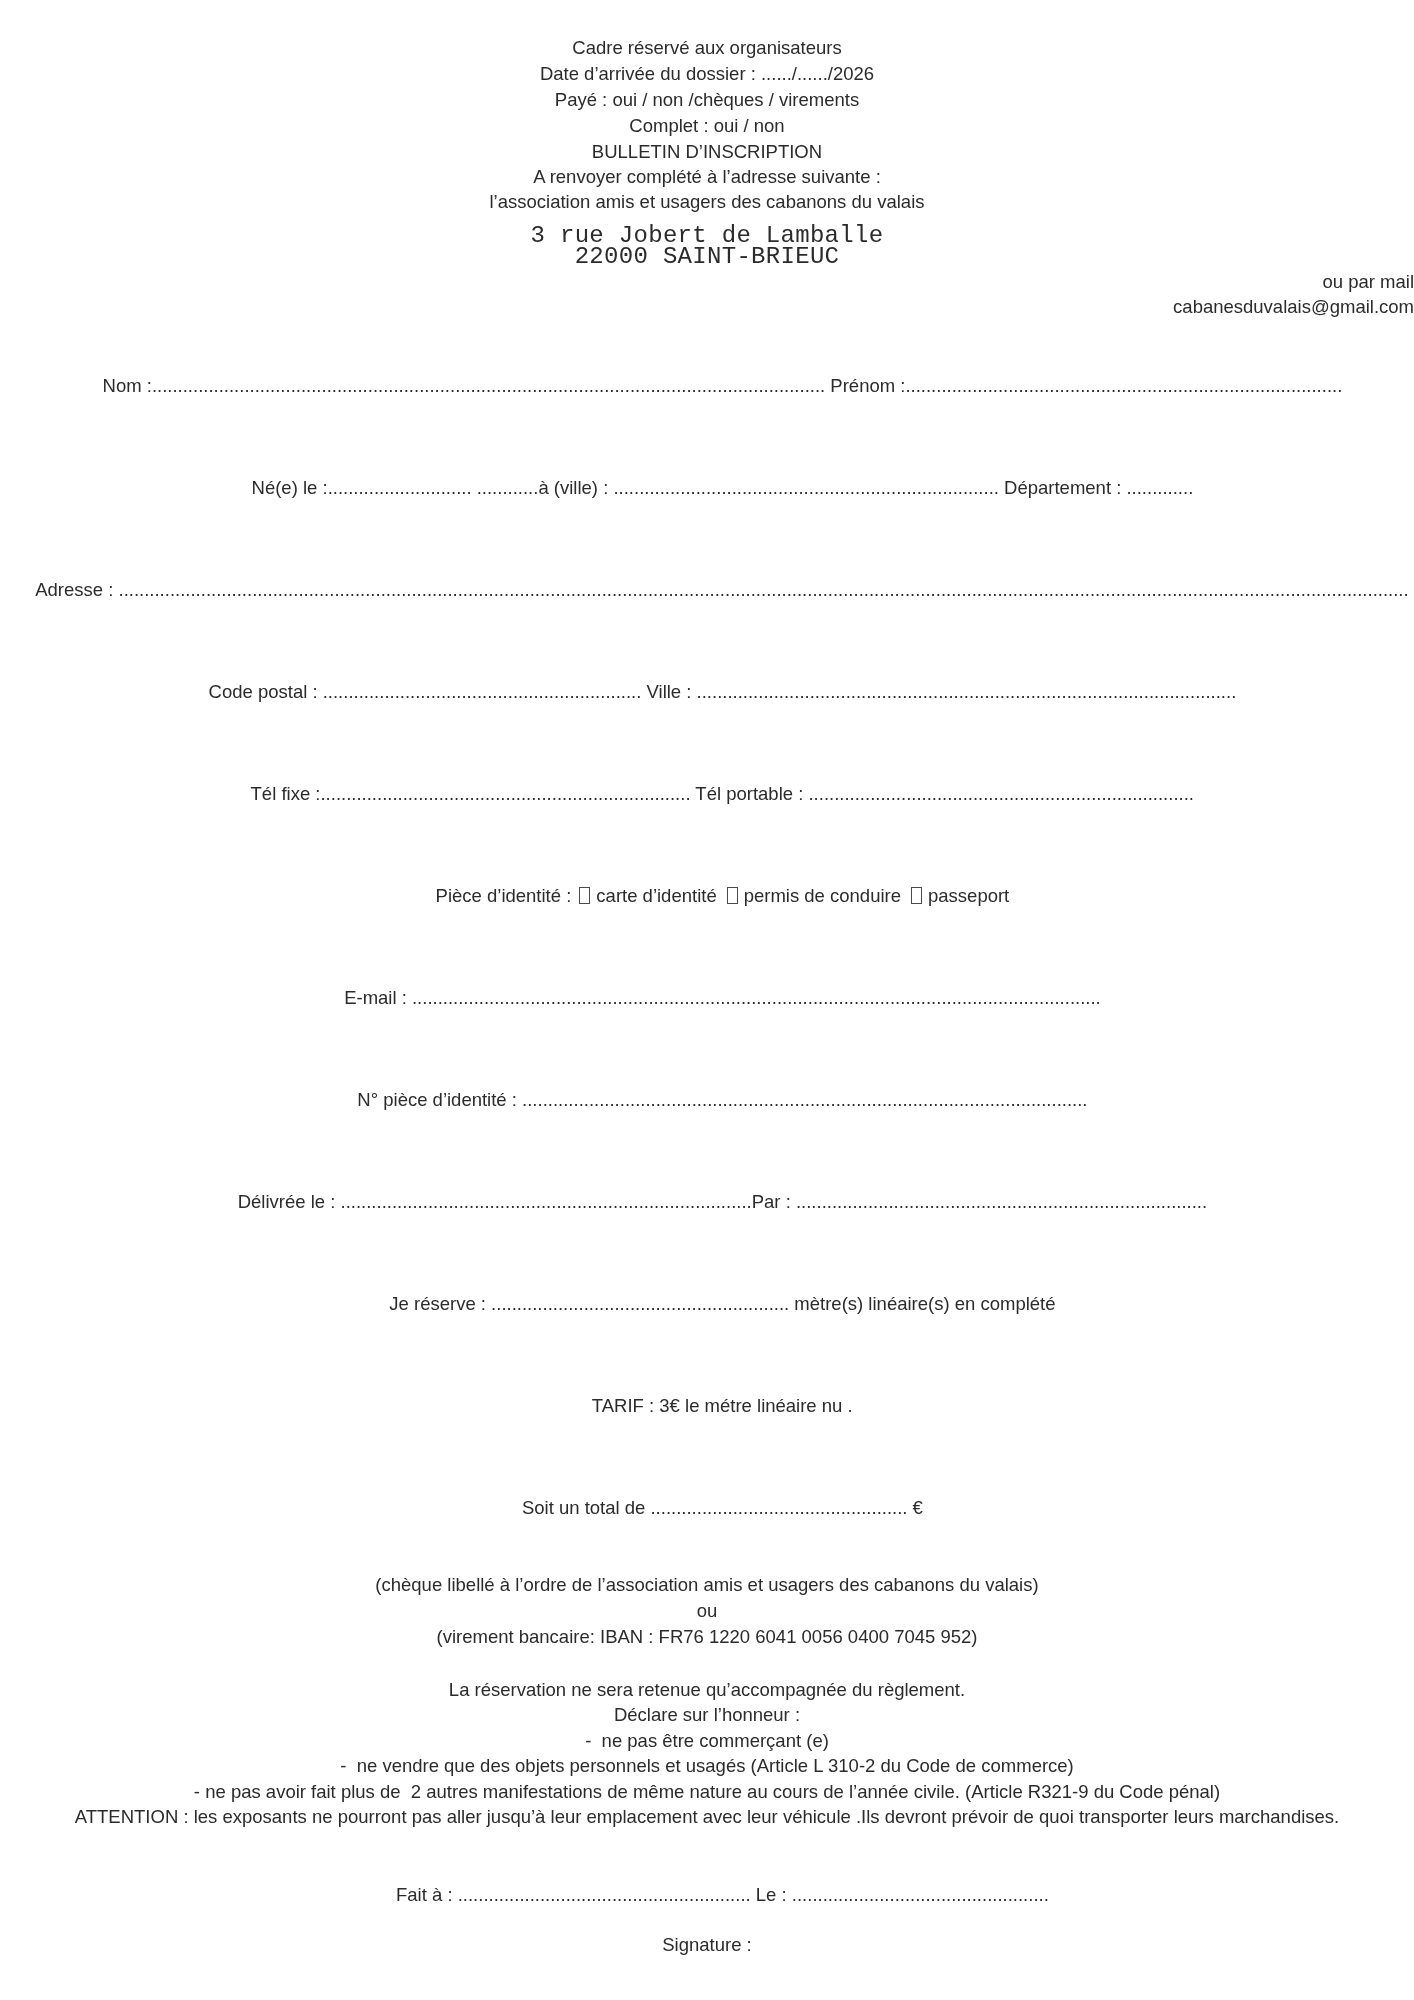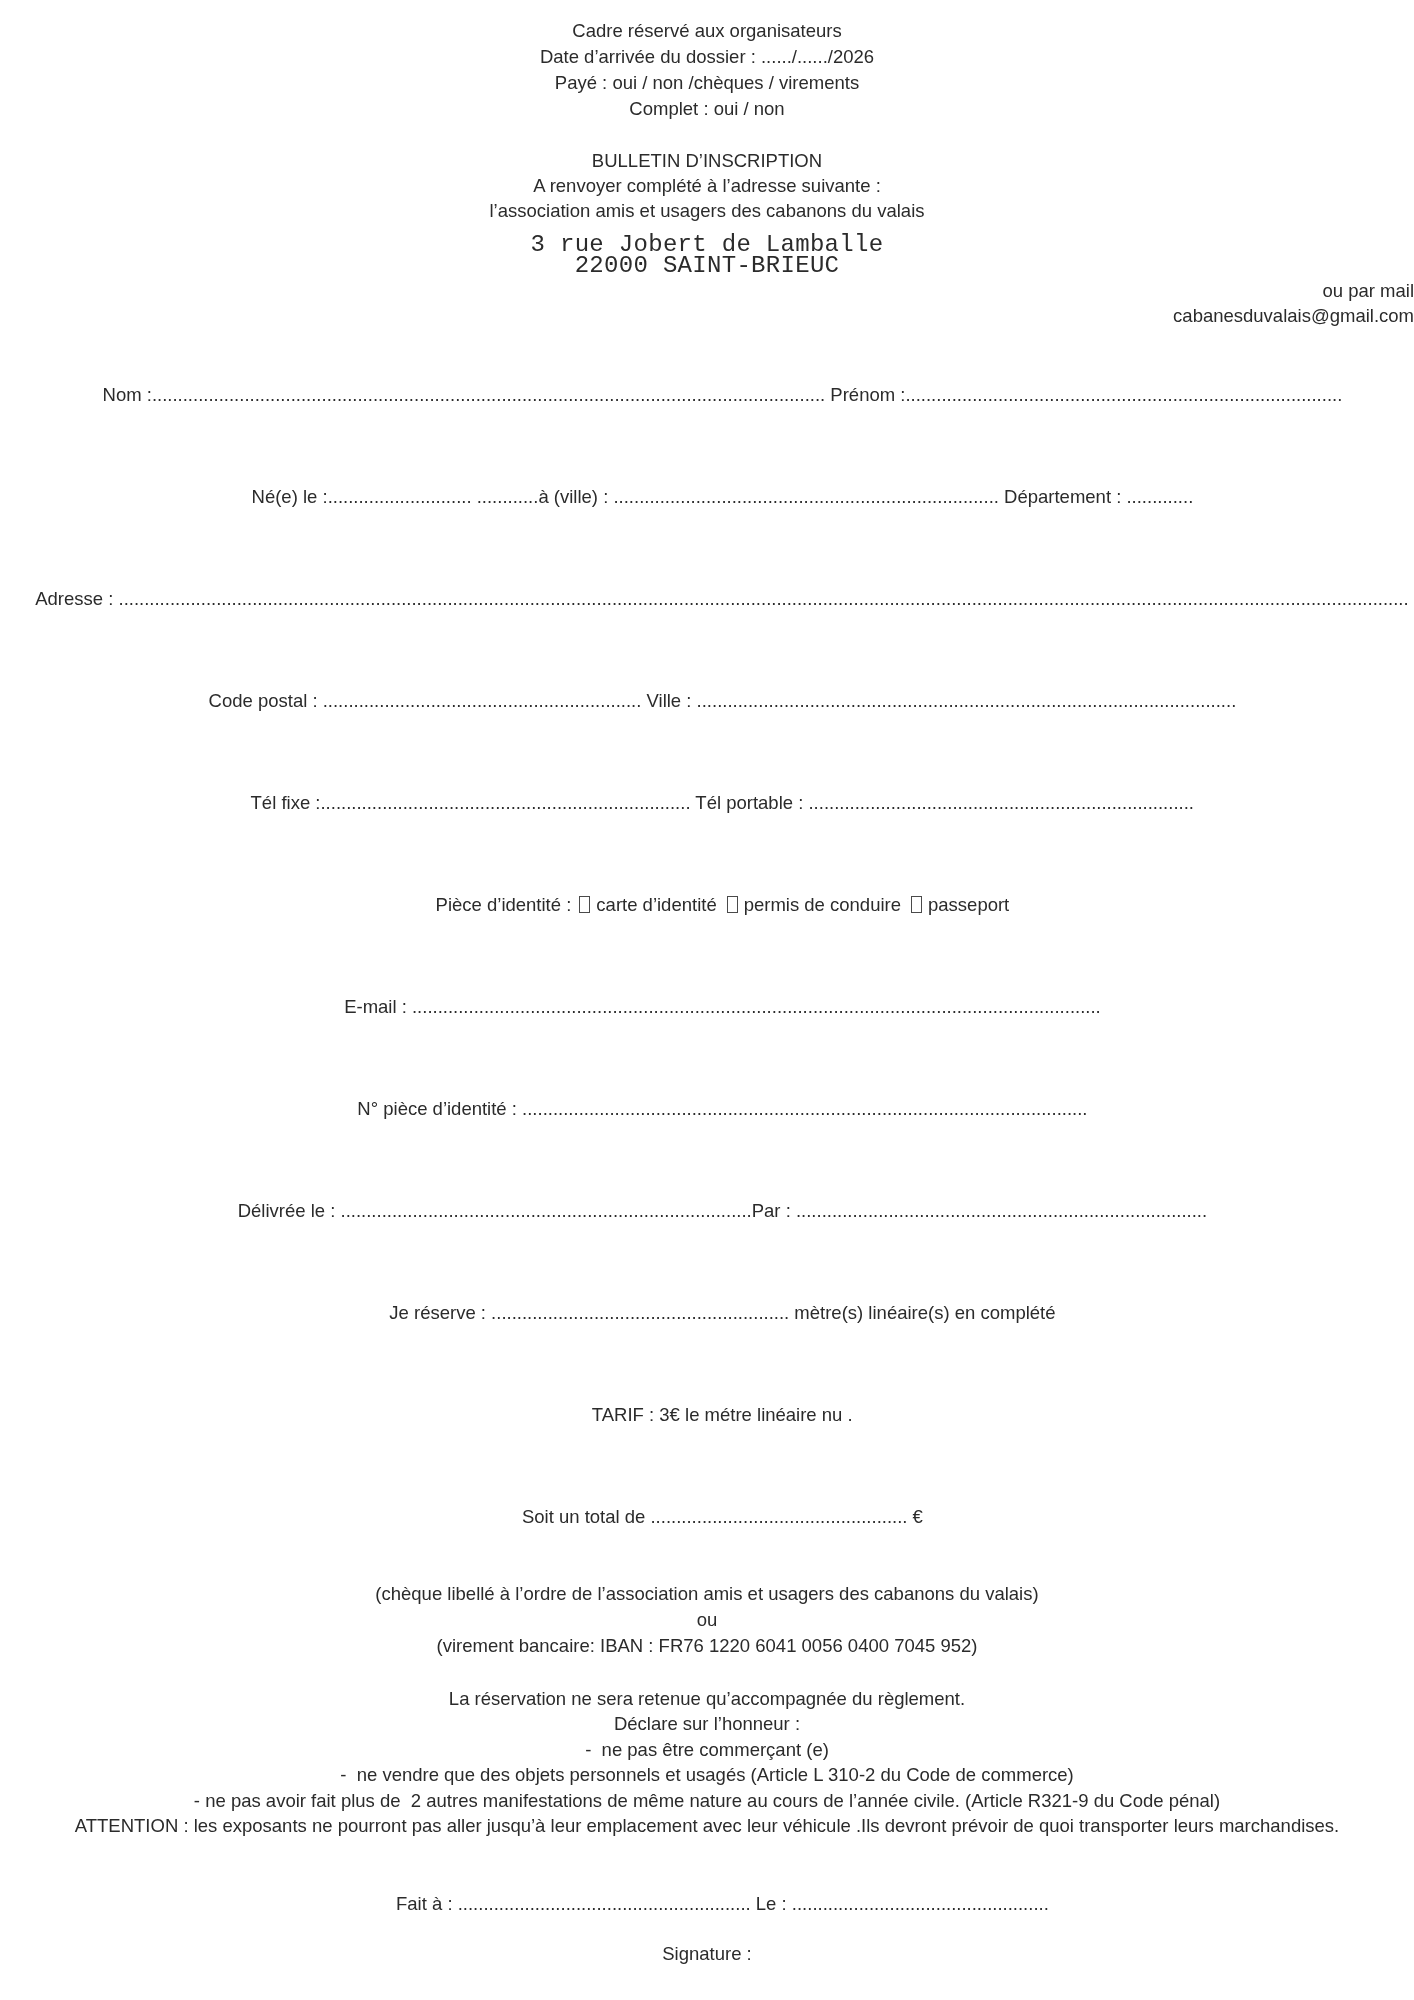--- a/index.html
+++ b/index.html
@@ -3,22 +3,22 @@
 <meta charset="utf-8">
 <style>
   html,body{margin:0;padding:0;background:#ffffff;}
   .page{
     width:1414px;height:2000px;margin:0 auto;background:#ffffff;
     font-family:"Liberation Sans",sans-serif;font-size:18.5px;color:#2b2b2b;
     overflow:hidden;position:relative;
   }
   .center{text-align:center;}
   .line{white-space:pre-wrap;}
-  .admin-block{padding-top:18px;line-height:26px;}
-  .bulletin-block{margin-top:26px;line-height:25px;}
+  .admin-block{padding-top:35px;line-height:26px;}
+  .bulletin-block{line-height:25px;}
   .postal-block{margin-top:11px;line-height:21px;font-family:Liberation Mono, monospace;font-size:24px;letter-spacing:.3px;}
   .mail-block{margin-top:2px;line-height:25px;text-align:right;}
   .form-block{margin-top:29px;}
   .form-row{line-height:25px;margin-bottom:27px;white-space:pre;text-align:center;overflow:hidden;}
   .payment-block{margin-top:24px;line-height:26px;}
   .decl-block{margin-top:27px;line-height:25.4px;}
   .fait-block{margin-top:28px;line-height:26px;}
   .sig-line{line-height:25px;}
   .cbx{
     display:inline-block;width:9px;height:15px;border:1px solid #4a4a4a;

